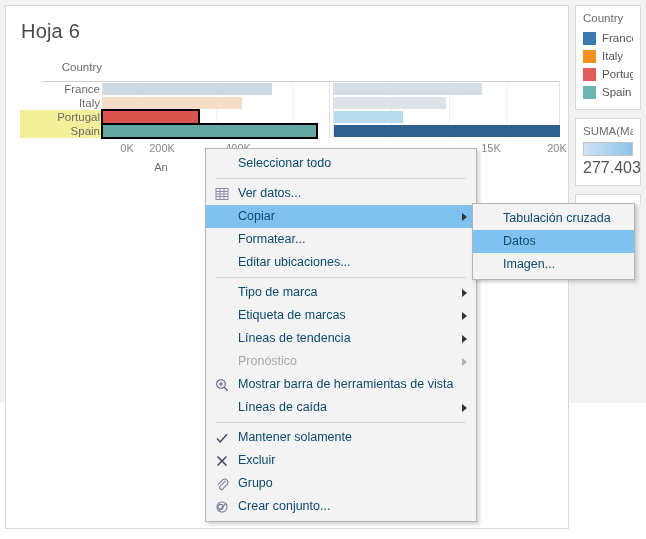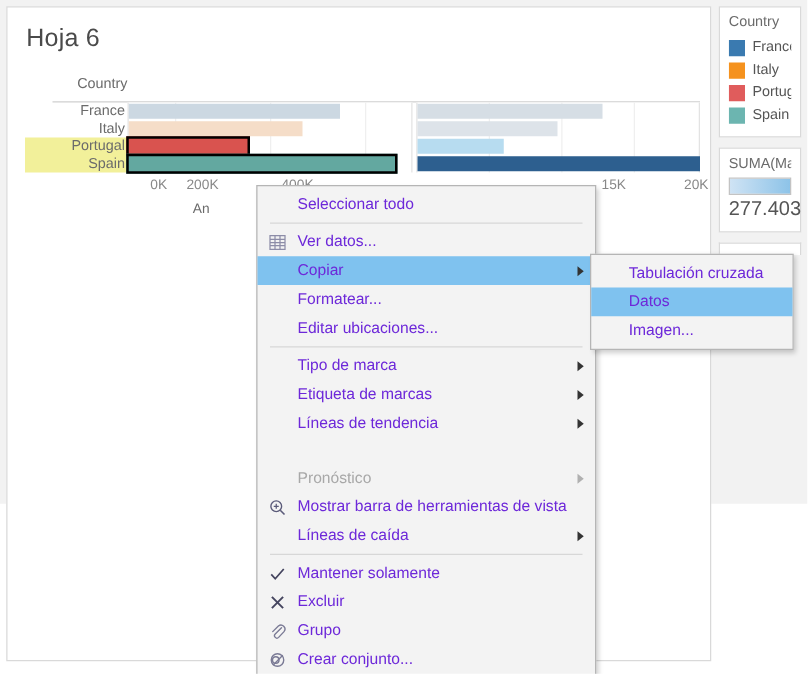--- a/index.html
+++ b/index.html
@@ -201,30 +201,30 @@
     left: 472px; top: 203px;
     width: 163px;
     padding: 3px 0;
     z-index: 50;
   }
   .mi {
     position: relative;
     height: 23px;
     line-height: 23px;
     font-size: 12.5px;
-    color: #6d28d9;
+    color: #0c4a6e;
     padding-left: 32px;
     white-space: nowrap;
     cursor: default;
   }
   .ctx-menu.sub .mi { padding-left: 30px; }
   .mi.hi {
     background: #7fc2ef;
   }
-  .mi.disabled { color: #a8a8a8; margin-top: 21px; }
+  .mi.disabled { color: #a8a8a8; }
   .mi .arrow {
     position: absolute;
     right: 9px; top: 50%;
     margin-top: -4px;
     width: 0; height: 0;
     border-left: 5px solid #333333;
     border-top: 4px solid transparent;
     border-bottom: 4px solid transparent;
   }
   .mi.disabled .arrow { border-left-color: #b0b0b0; }

